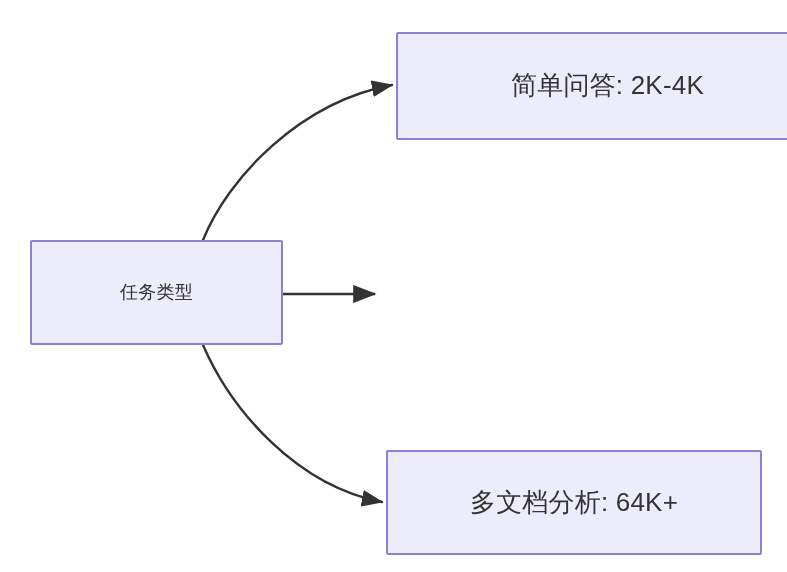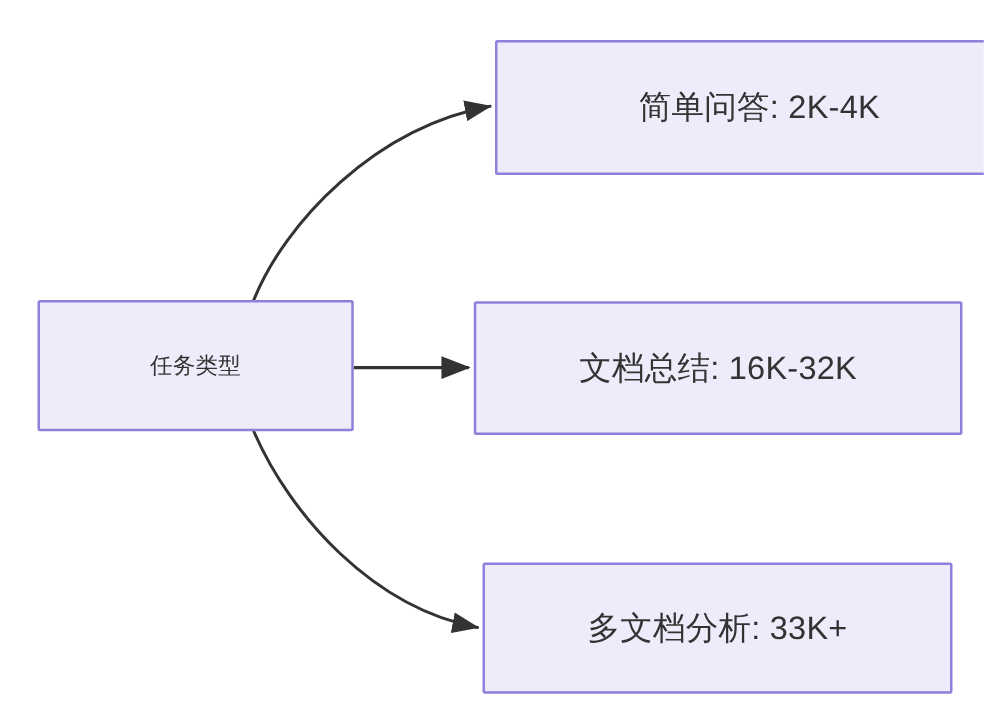--- a/index.html
+++ b/index.html
@@ -73,21 +73,18 @@
   </svg>
 
   <div class="node" id="node-root">
     <span class="node-label">任务类型</span>
   </div>
 
   <div class="node" id="node-simple">
     <span class="node-label">简单问答: 2K-4K</span>
   </div>
 
-  <div class="node" id="node-summary">
-    <span class="node-label">文档总结: 16K-32K</span>
-  </div>
 
   <div class="node" id="node-multidoc">
-    <span class="node-label">多文档分析: 33K+</span>
+    <span class="node-label">多文档分析: 64K+</span>
   </div>
 
 </div>
 
 </body></html>

